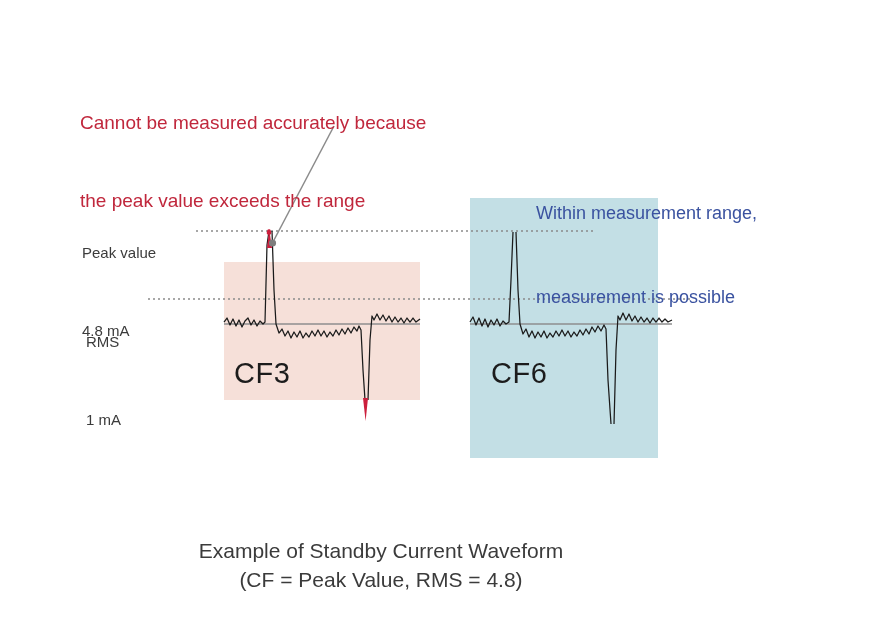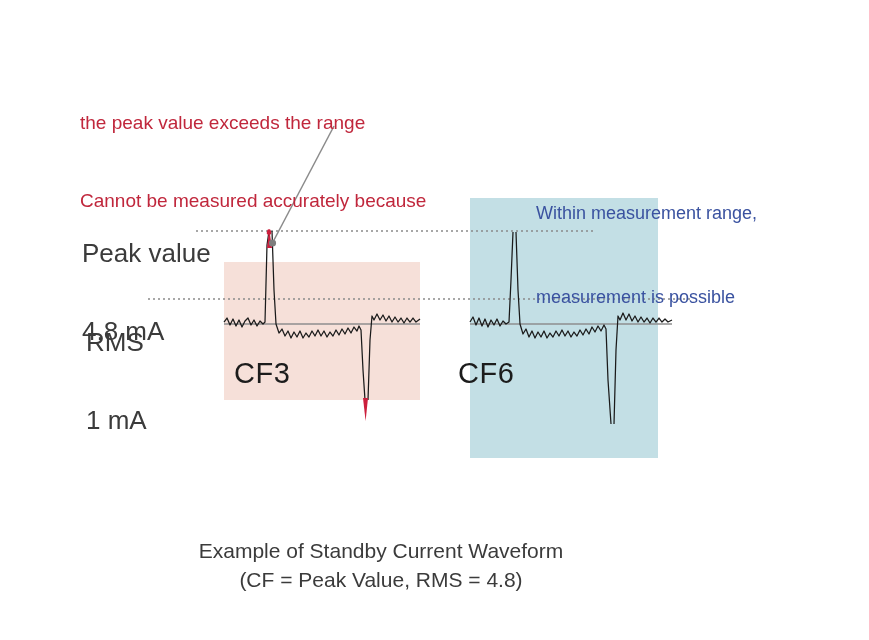--- a/index.html
+++ b/index.html
@@ -23,39 +23,39 @@
   .note-blue{
     left:536px;top:143px;
     color:#3a52a0;
     font-size:18px;
     line-height:28px;
   }
 
   .axis-label{
     position:absolute;
     color:#3b3b3b;
-    font-size:26px;
+    font-size:15px;
     line-height:26px;
     white-space:pre;
   }
   .lbl-peak{left:82px;top:188px;}
   .lbl-rms{left:86px;top:277px;}
 
   .panel{position:absolute;}
   .panel-cf3{left:224px;top:262px;width:196px;height:138px;background:#f6e0d9;}
   .panel-cf6{left:470px;top:198px;width:188px;height:260px;background:#c3dfe5;}
 
   .panel-name{
     position:absolute;
     font-size:29px;
     color:#1c1c1c;
     letter-spacing:.5px;
   }
   .name-cf3{left:234px;top:357px;}
-  .name-cf6{left:458px;top:357px;}
+  .name-cf6{left:491px;top:357px;}
 
   .caption{
     position:absolute;
     left:0;top:536px;width:762px;
     text-align:center;
     color:#3b3b3b;
     font-size:21px;
     line-height:29px;
   }
 
@@ -113,22 +113,22 @@
            L653,318 L656,322 L659,318 L662,322 L665,319 L668,322 L672,320"></path>
     </g>
 
     <g>
       <line x1="334" y1="126" x2="274" y2="240" stroke="#8b8b8b" stroke-width="1.5"></line>
       <circle cx="272.5" cy="243" r="3.6" fill="#7d7d7d"></circle>
     </g>
   </svg>
 
   <div class="anno note-red">
+    <div>Cannot be measured accurately because</div>
     <div>the peak value exceeds the range</div>
-    <div>Cannot be measured accurately because</div>
   </div>
 
   <div class="anno note-blue">
     <div>Within measurement range,</div>
     <div>measurement is possible</div>
   </div>
 
   <div class="axis-label lbl-peak">
     <div>Peak value</div>
     <div>4.8 mA</div>

